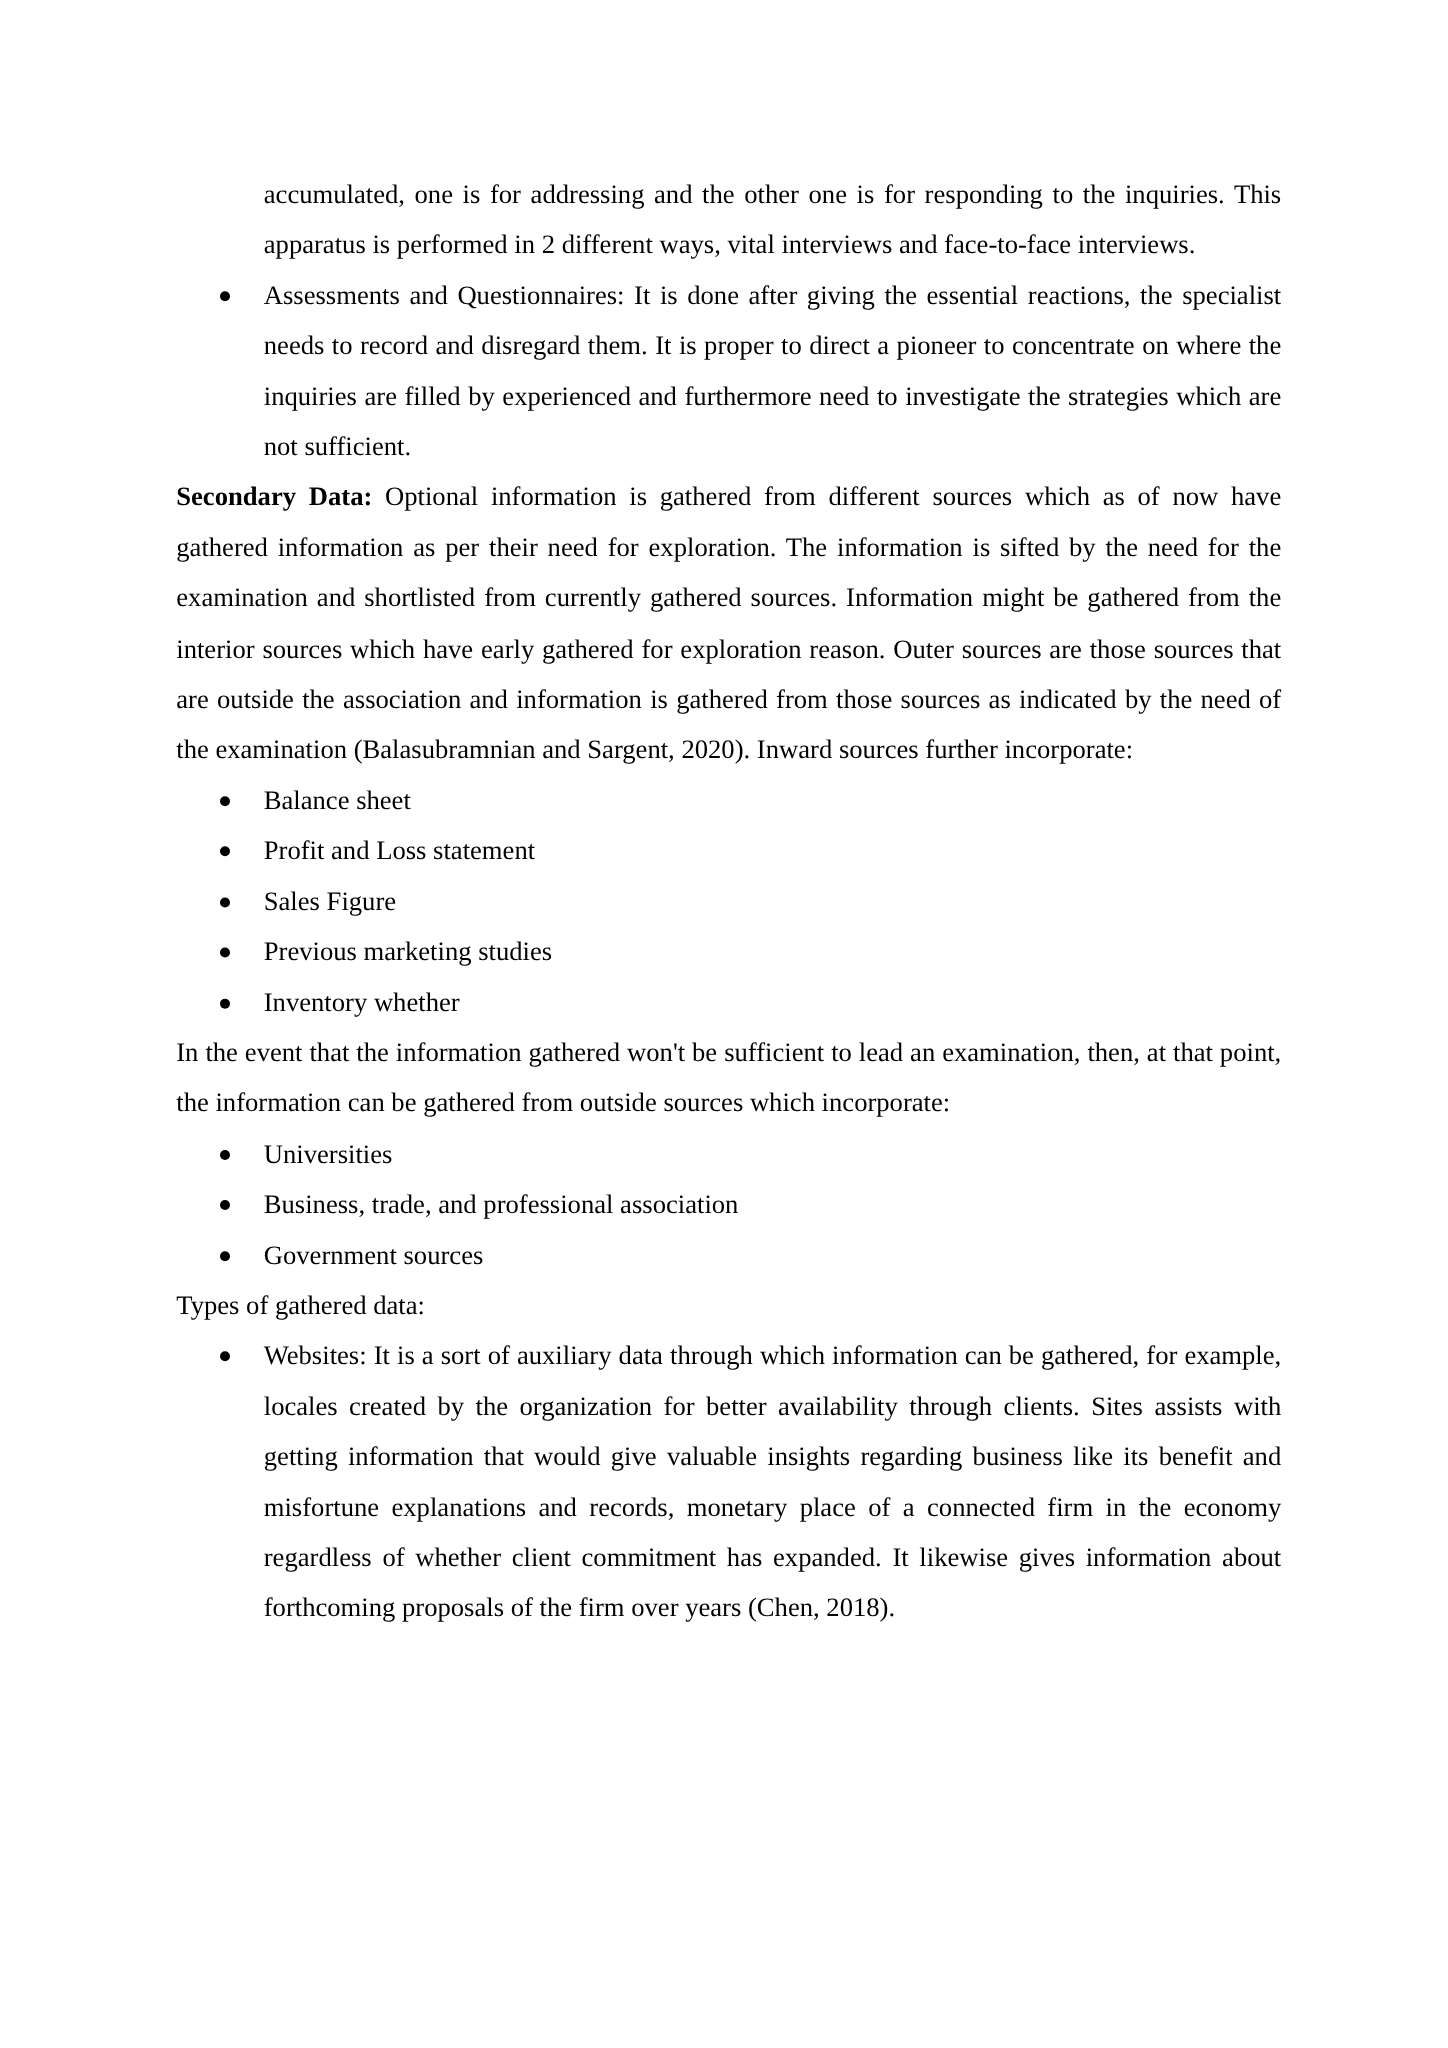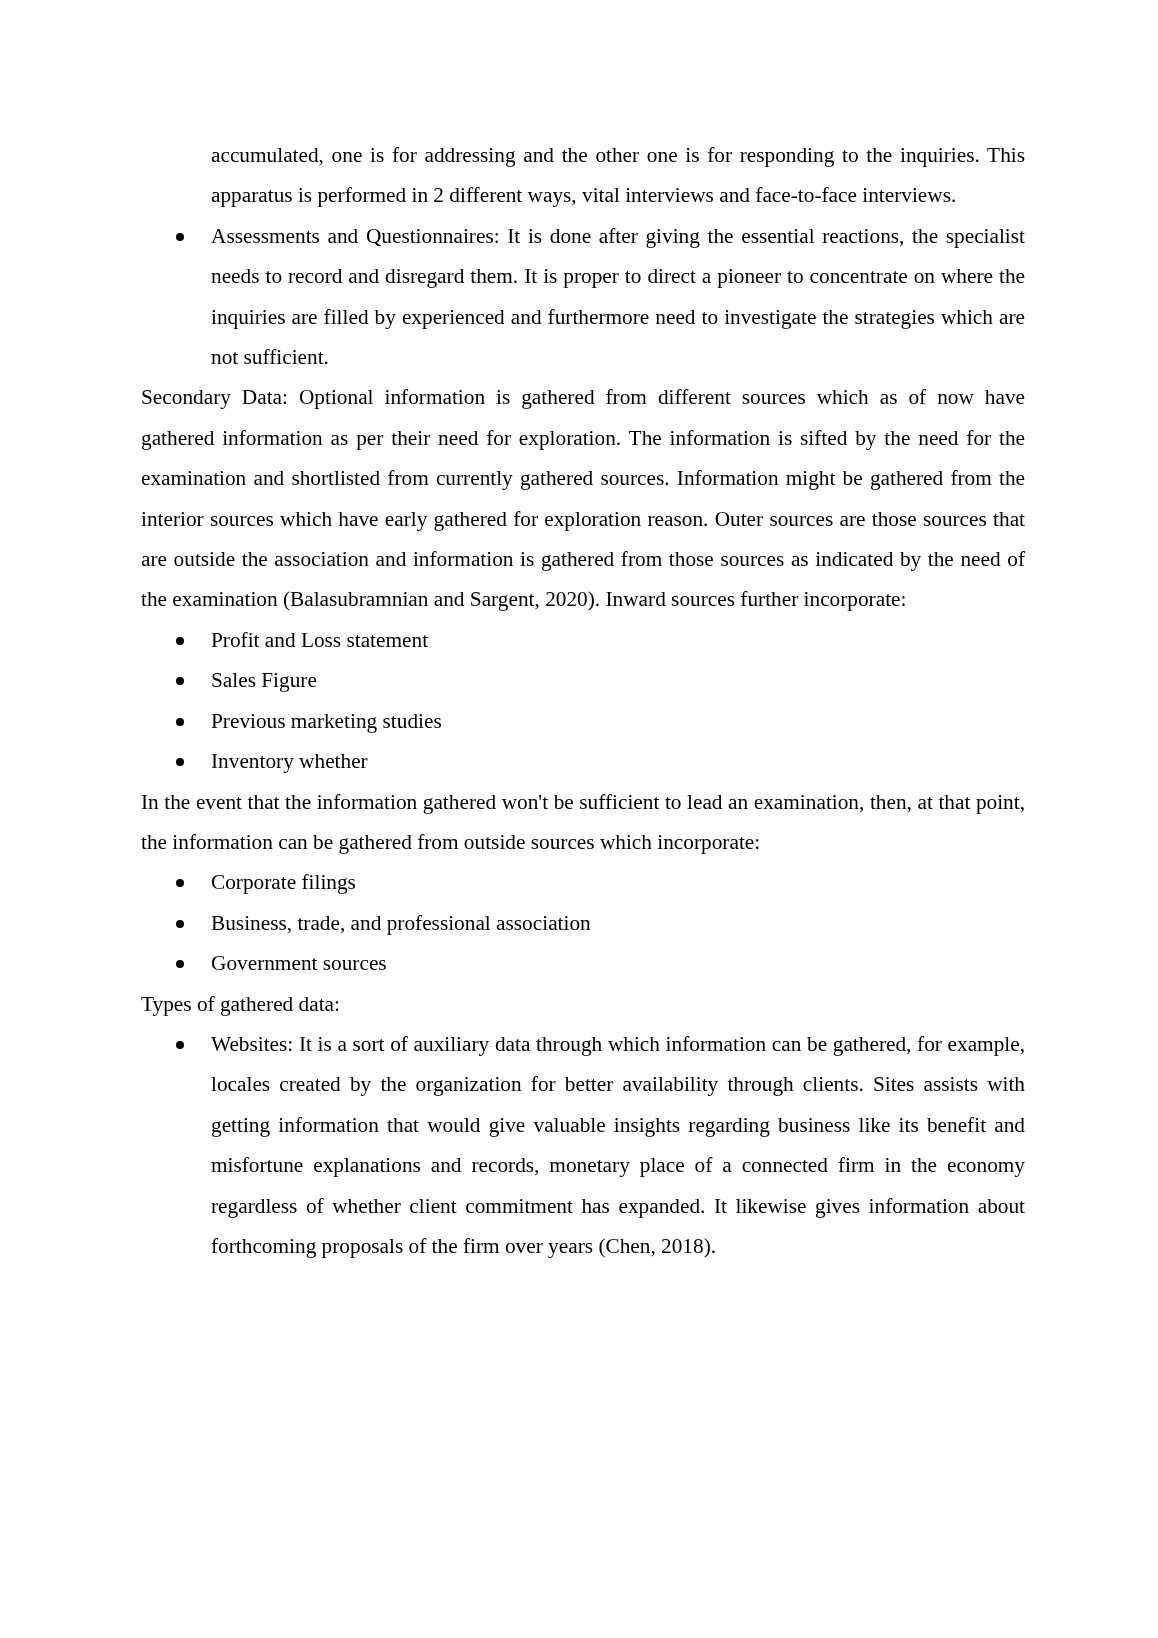--- a/index.html
+++ b/index.html
@@ -9,41 +9,42 @@
     font-family: "Liberation Serif", serif; font-size: 21.3px; color: #000;
   }
   .content { position: absolute; left: 141px; top: 135px; width: 884px; }
   p, li { margin: 0; line-height: 40.4px; text-align: justify; }
   .indent { padding-left: 70px; }
   ul { list-style: none; margin: 0; padding: 0; }
   li { position: relative; padding-left: 70px; }
   li .bullet {
     position: absolute; left: 35px; top: 17px; width: 8px; height: 8px; border-radius: 50%; background: #000;
   }
-  b { font-weight: normal; }
+  b { font-weight: bold; }
 </style>
 </head>
 <body>
 
 <div class="page">
   <div class="content">
     <p class="indent">accumulated, one is for addressing and the other one is for responding to the inquiries. This apparatus is performed in 2 different ways, vital interviews and face-to-face interviews.</p>
     <ul>
       <li><span class="bullet"></span><span>Assessments and Questionnaires: It is done after giving the essential reactions, the specialist needs to record and disregard them. It is proper to direct a pioneer to concentrate on where the inquiries are filled by experienced and furthermore need to investigate the strategies which are not sufficient.</span></li>
     </ul>
     <p><b>Secondary Data:</b><span> Optional information is gathered from different sources which as of now have gathered information as per their need for exploration. The information is sifted by the need for the examination and shortlisted from currently gathered sources. Information might be gathered from the interior sources which have early gathered for exploration reason. Outer sources are those sources that are outside the association and information is gathered from those sources as indicated by the need of the examination (Balasubramnian and Sargent, 2020). Inward sources further incorporate:</span></p>
     <ul>
+      <li><span class="bullet"></span><span>Balance sheet</span></li>
       <li><span class="bullet"></span><span>Profit and Loss statement</span></li>
       <li><span class="bullet"></span><span>Sales Figure</span></li>
       <li><span class="bullet"></span><span>Previous marketing studies</span></li>
       <li><span class="bullet"></span><span>Inventory whether</span></li>
     </ul>
     <p>In the event that the information gathered won't be sufficient to lead an examination, then, at that point, the information can be gathered from outside sources which incorporate:</p>
     <ul>
-      <li><span class="bullet"></span><span>Corporate filings</span></li>
+      <li><span class="bullet"></span><span>Universities</span></li>
       <li><span class="bullet"></span><span>Business, trade, and professional association</span></li>
       <li><span class="bullet"></span><span>Government sources</span></li>
     </ul>
     <p>Types of gathered data:</p>
     <ul>
       <li><span class="bullet"></span><span>Websites: It is a sort of auxiliary data through which information can be gathered, for example, locales created by the organization for better availability through clients. Sites assists with getting information that would give valuable insights regarding business like its benefit and misfortune explanations and records, monetary place of a connected firm in the economy regardless of whether client commitment has expanded. It likewise gives information about forthcoming proposals of the firm over years (Chen, 2018).</span></li>
     </ul>
   </div>
 </div>
 

